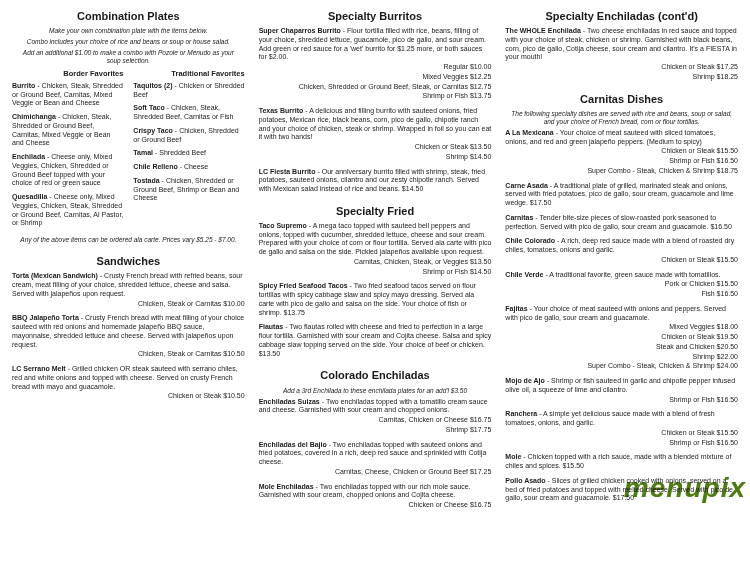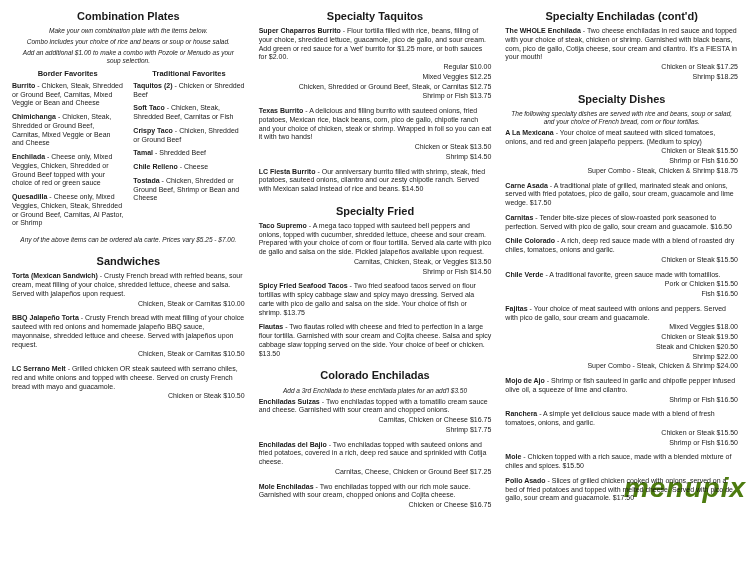--- a/index.html
+++ b/index.html
@@ -49,21 +49,21 @@
     display:flex;
     justify-content:space-between;
     font-size:7.4px;
     margin:4px 2px 7px;
   }
   .subcols { display:flex; gap:10px; margin-bottom:3px; }
   .subcol { flex:1; min-width:0; }
   .subcol-header {
     font-weight:bold;
     font-size:7.5px;
-    text-align:center;
+    text-align:right;
     margin-bottom:4px;
   }
   .menu-item { margin-bottom:6px; }
   .subcol .menu-item { margin-bottom:5px; }
   .item-name { font-weight:bold; }
   .item-desc::before { content: " - "; }
   .price-line { text-align:right; margin-top:1px; }
   .section-note { font-style:italic; text-align:center; font-size:6.5px; margin-top:2px; }
 </style>
 </head>
@@ -128,21 +128,21 @@
           <div class="price-line">Chicken, Steak or Carnitas $10.50</div>
         </div>
         <div class="menu-item">
           <div class="item-text"><span class="item-name">LC Serrano Melt</span><span class="item-desc">Grilled chicken OR steak sauteed with serrano chiles, red and white onions and topped with cheese. Served on crusty French bread with mayo and guacamole.</span></div>
           <div class="price-line">Chicken or Steak $10.50</div>
         </div>
       </section>
     </div>
     <div class="menu-column">
       <section class="menu-section">
-        <h2 class="section-title">Specialty Taquitos</h2>
+        <h2 class="section-title">Specialty Burritos</h2>
         <div class="menu-item">
           <div class="item-text"><span class="item-name">Super Chaparros Burrito</span><span class="item-desc">Flour tortilla filled with rice, beans, filling of your choice, shredded lettuce, guacamole, pico de gallo, and sour cream. Add green or red sauce for a 'wet' burrito for $1.25 more, or both sauces for $2.00.</span></div>
           <div class="price-line">Regular $10.00</div>
           <div class="price-line">Mixed Veggies $12.25</div>
           <div class="price-line">Chicken, Shredded or Ground Beef, Steak, or Carnitas $12.75</div>
           <div class="price-line">Shrimp or Fish $13.75</div>
         </div>
         <div class="menu-item">
           <div class="item-text"><span class="item-name">Texas Burrito</span><span class="item-desc">A delicious and filling burrito with sauteed onions, fried potatoes, Mexican rice, black beans, corn, pico de gallo, chipotle ranch and your choice of chicken, steak or shrimp. Wrapped in foil so you can eat it with two hands!</span></div>
           <div class="price-line">Chicken or Steak $13.50</div>
@@ -187,21 +187,21 @@
     <div class="menu-column">
       <section class="menu-section">
         <h2 class="section-title">Specialty Enchiladas (cont'd)</h2>
         <div class="menu-item">
           <div class="item-text"><span class="item-name">The WHOLE Enchilada</span><span class="item-desc">Two cheese enchiladas in red sauce and topped with your choice of steak, chicken or shrimp. Garnished with black beans, corn, pico de gallo, Cotija cheese, sour cream and cilantro. It's a FIESTA in your mouth!</span></div>
           <div class="price-line">Chicken or Steak $17.25</div>
           <div class="price-line">Shrimp $18.25</div>
         </div>
       </section>
       <section class="menu-section">
-        <h2 class="section-title">Specialty Dishes</h2>
+        <h2 class="section-title">Carnitas Dishes</h2>
         <p class="section-intro">The following specialty dishes are served with rice and beans, soup or salad, and your choice of French bread, corn or flour tortillas.</p>
         <div class="menu-item">
           <div class="item-text"><span class="item-name">A La Mexicana</span><span class="item-desc">Your choice of meat sauteed with sliced tomatoes, onions, and red and green jalapeño peppers. (Medium to spicy)</span></div>
           <div class="price-line">Chicken or Steak $15.50</div>
           <div class="price-line">Shrimp or Fish $16.50</div>
           <div class="price-line">Super Combo - Steak, Chicken &amp; Shrimp $18.75</div>
         </div>
         <div class="menu-item">
           <div class="item-text"><span class="item-name">Carne Asada</span><span class="item-desc">A traditional plate of grilled, marinated steak and onions, served with fried potatoes, pico de gallo, sour cream, guacamole and lime wedge. $17.50</span></div>
         </div>

